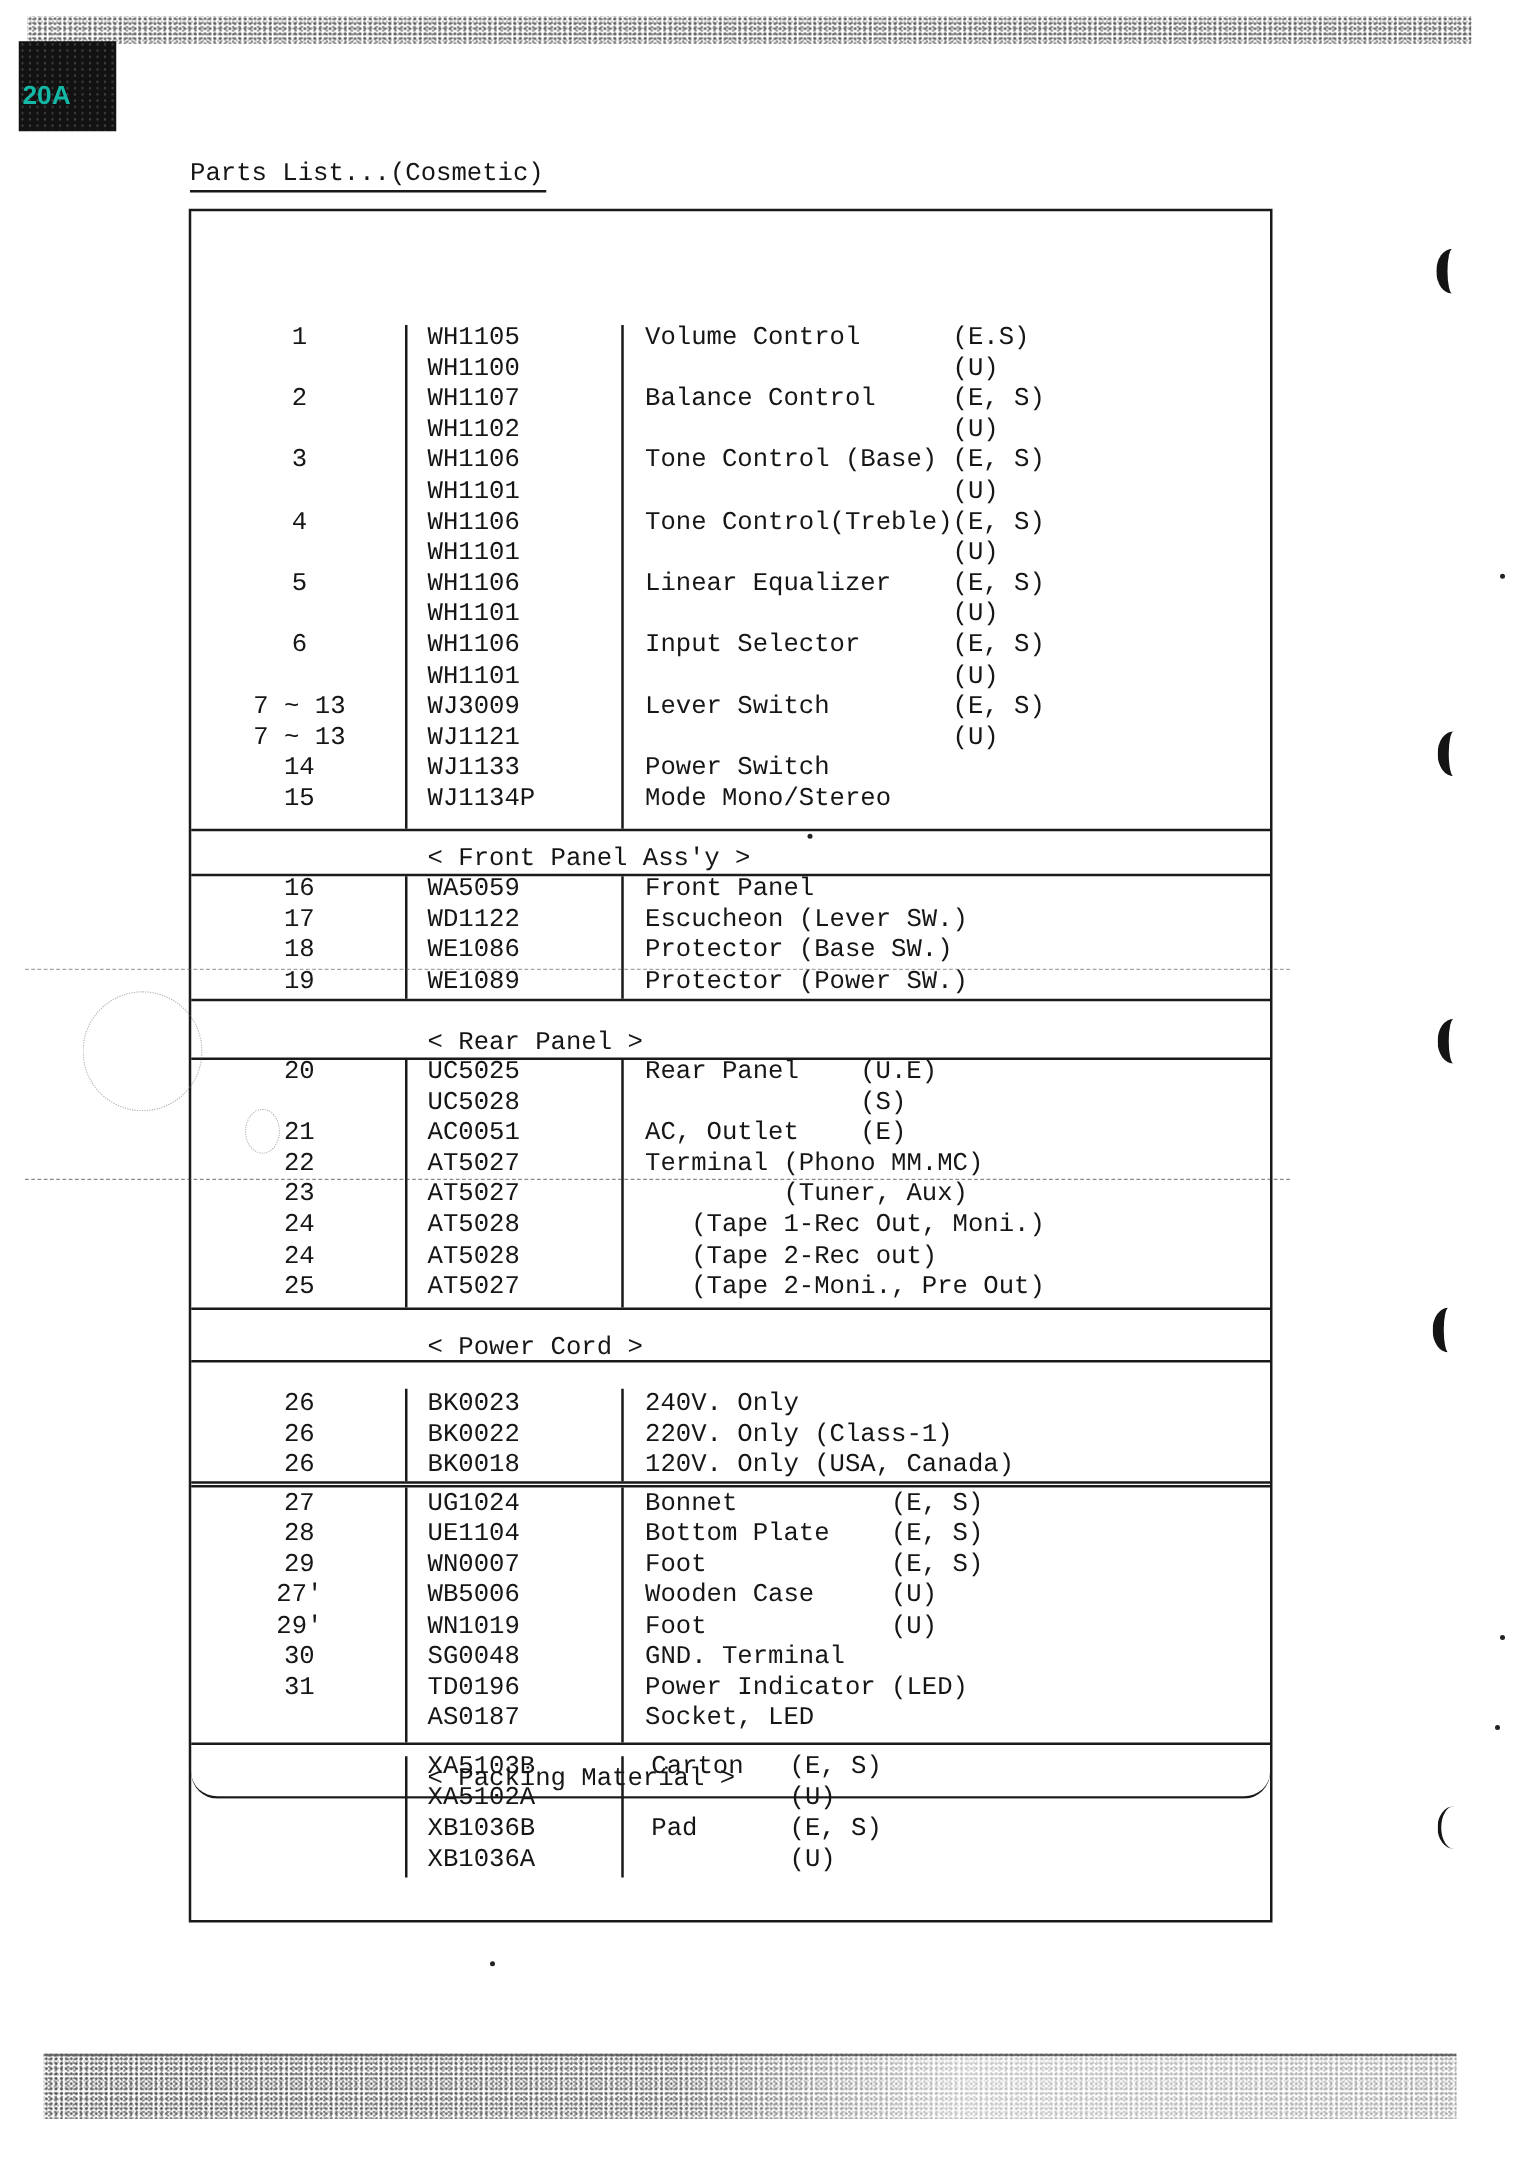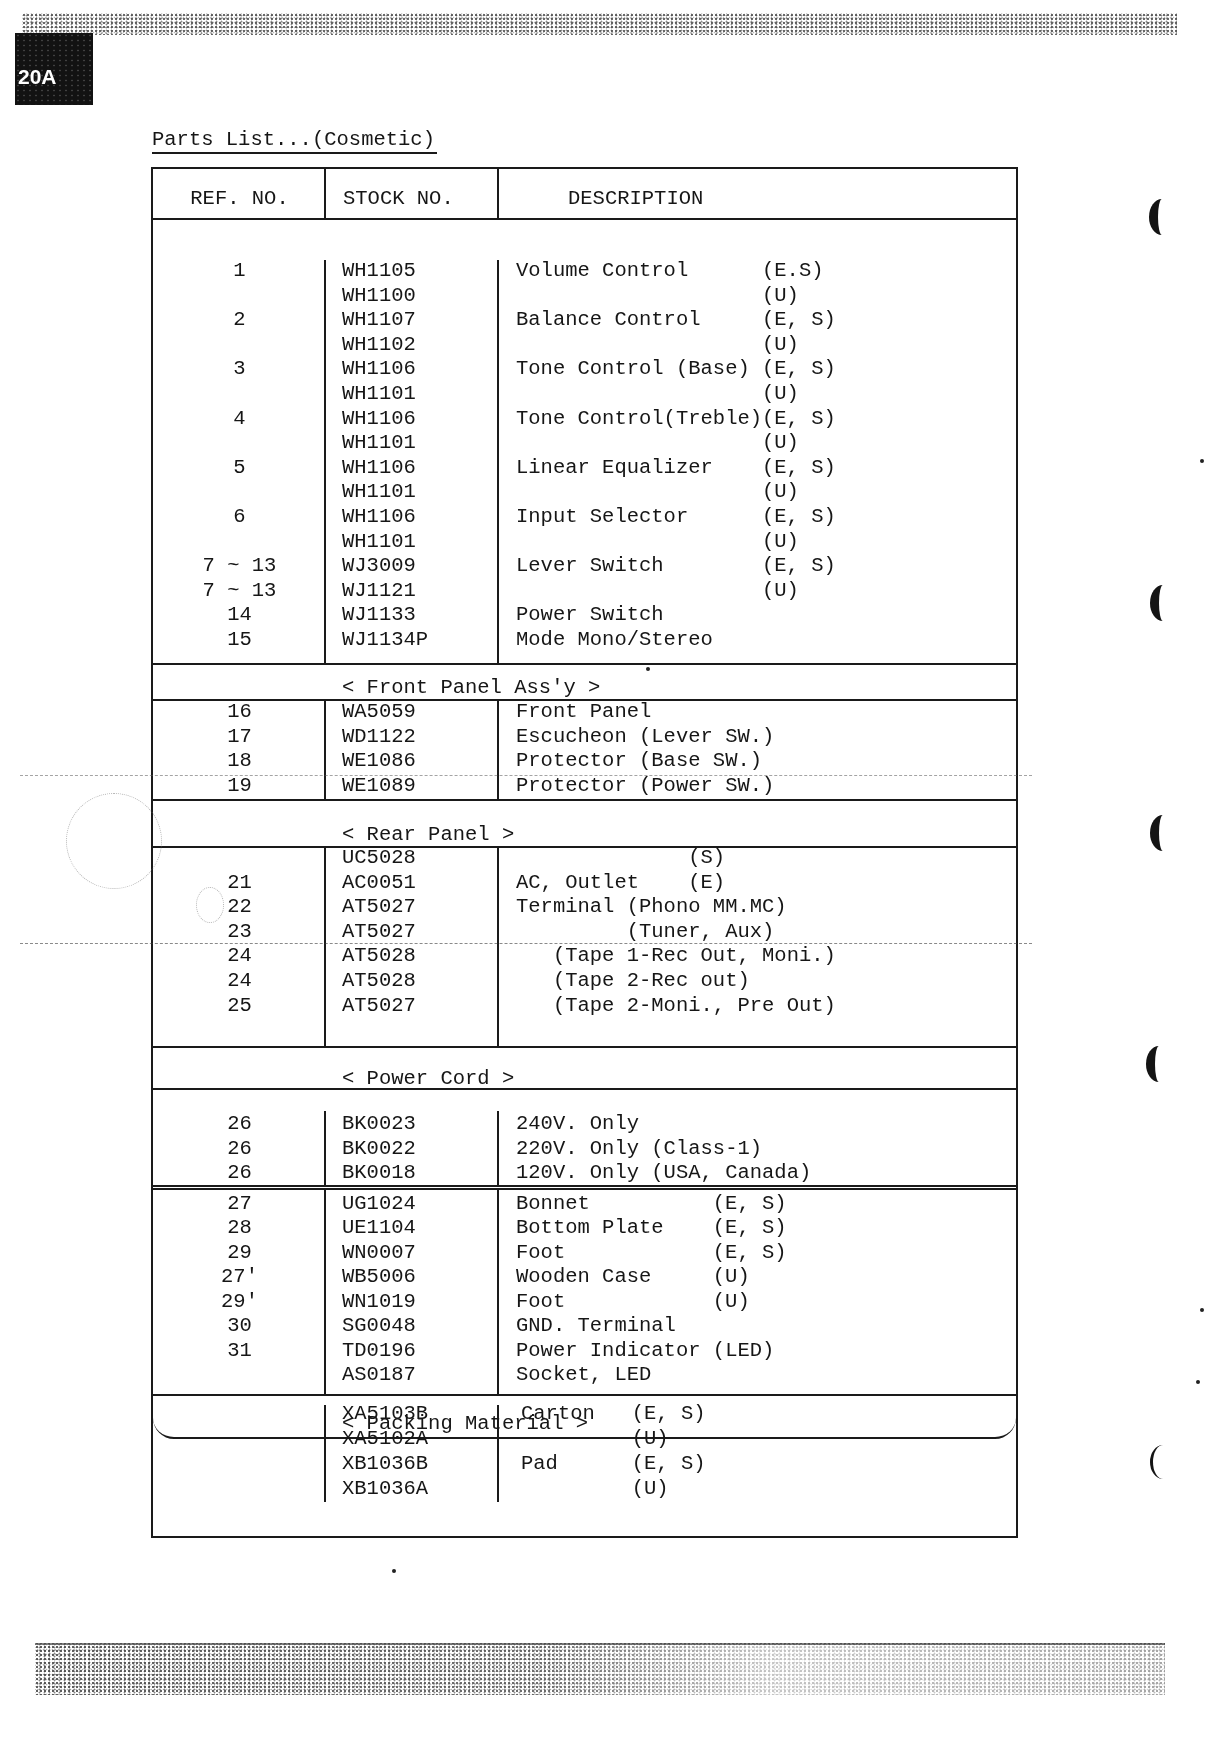--- a/index.html
+++ b/index.html
@@ -28,21 +28,21 @@
   
   .badge {
     position:absolute; left:15px; top:33px; width:78px; height:72px; background:#121212;
   }
   .badge::before {
     content:""; position:absolute; inset:0;
     background-image:radial-gradient(circle, rgba(255,255,255,0.55) 0.7px, transparent 1.2px);
     background-size:6px 5px; opacity:0.35;
   }
   .badge-text {
-    position:absolute; left:3px; top:33px; color:#ffffff;
+    position:absolute; left:3px; top:33px; color:#14b8a6;
     font-family:"Liberation Sans", "DejaVu Sans", sans-serif; font-weight:bold; font-size:21px; line-height:22px;
   }
   
   .title {
     position:absolute; left:152px; top:128px; line-height:24px; white-space:pre;
   }
   .title-underline { position:absolute; left:152px; top:152px; width:285px; height:2px; background:#1a1a1a; }
 
   
   .table {
@@ -86,25 +86,20 @@
 
   <div class="badge">
     <span class="badge-text">20A</span>
   </div>
 
   <div class="title">Parts List...(Cosmetic)</div>
   <div class="title-underline"></div>
 
   <div class="table">
 
-    <div class="block line cols" style="top:0;height:51px;">
-      <span class="hcell ref">REF. NO.</span>
-      <span class="hcell stock">STOCK NO.</span>
-      <span class="hcell desc">DESCRIPTION</span>
-    </div>
 
     <div class="block line cols" style="top:91px;height:405px;">
       <div class="rows" style="top:-1px;--col:20;">
           <div class="row">
             <span class="cell ref">1</span>
             <span class="cell stock">WH1105</span>
             <span class="cell desc">Volume Control</span>
             <span class="cell note">(E.S)</span>
           </div>
           <div class="row">
@@ -230,20 +225,26 @@
             <span class="cell note"></span>
           </div>
         </div>
     </div>
 
     <div class="block line" style="top:632px;height:47px;">
       <span class="sec-label" style="top:22px;">&lt; Rear Panel &gt;</span>
     </div>
     <div class="block line cols" style="top:679px;height:200px;">
       <div class="rows" style="top:-2px;--col:14;">
+          <div class="row">
+            <span class="cell ref">20</span>
+            <span class="cell stock">UC5025</span>
+            <span class="cell desc">Rear Panel</span>
+            <span class="cell note">(U.E)</span>
+          </div>
           <div class="row">
             <span class="cell ref"></span>
             <span class="cell stock">UC5028</span>
             <span class="cell desc"></span>
             <span class="cell note">(S)</span>
           </div>
           <div class="row">
             <span class="cell ref">21</span>
             <span class="cell stock">AC0051</span>
             <span class="cell desc">AC, Outlet</span>

